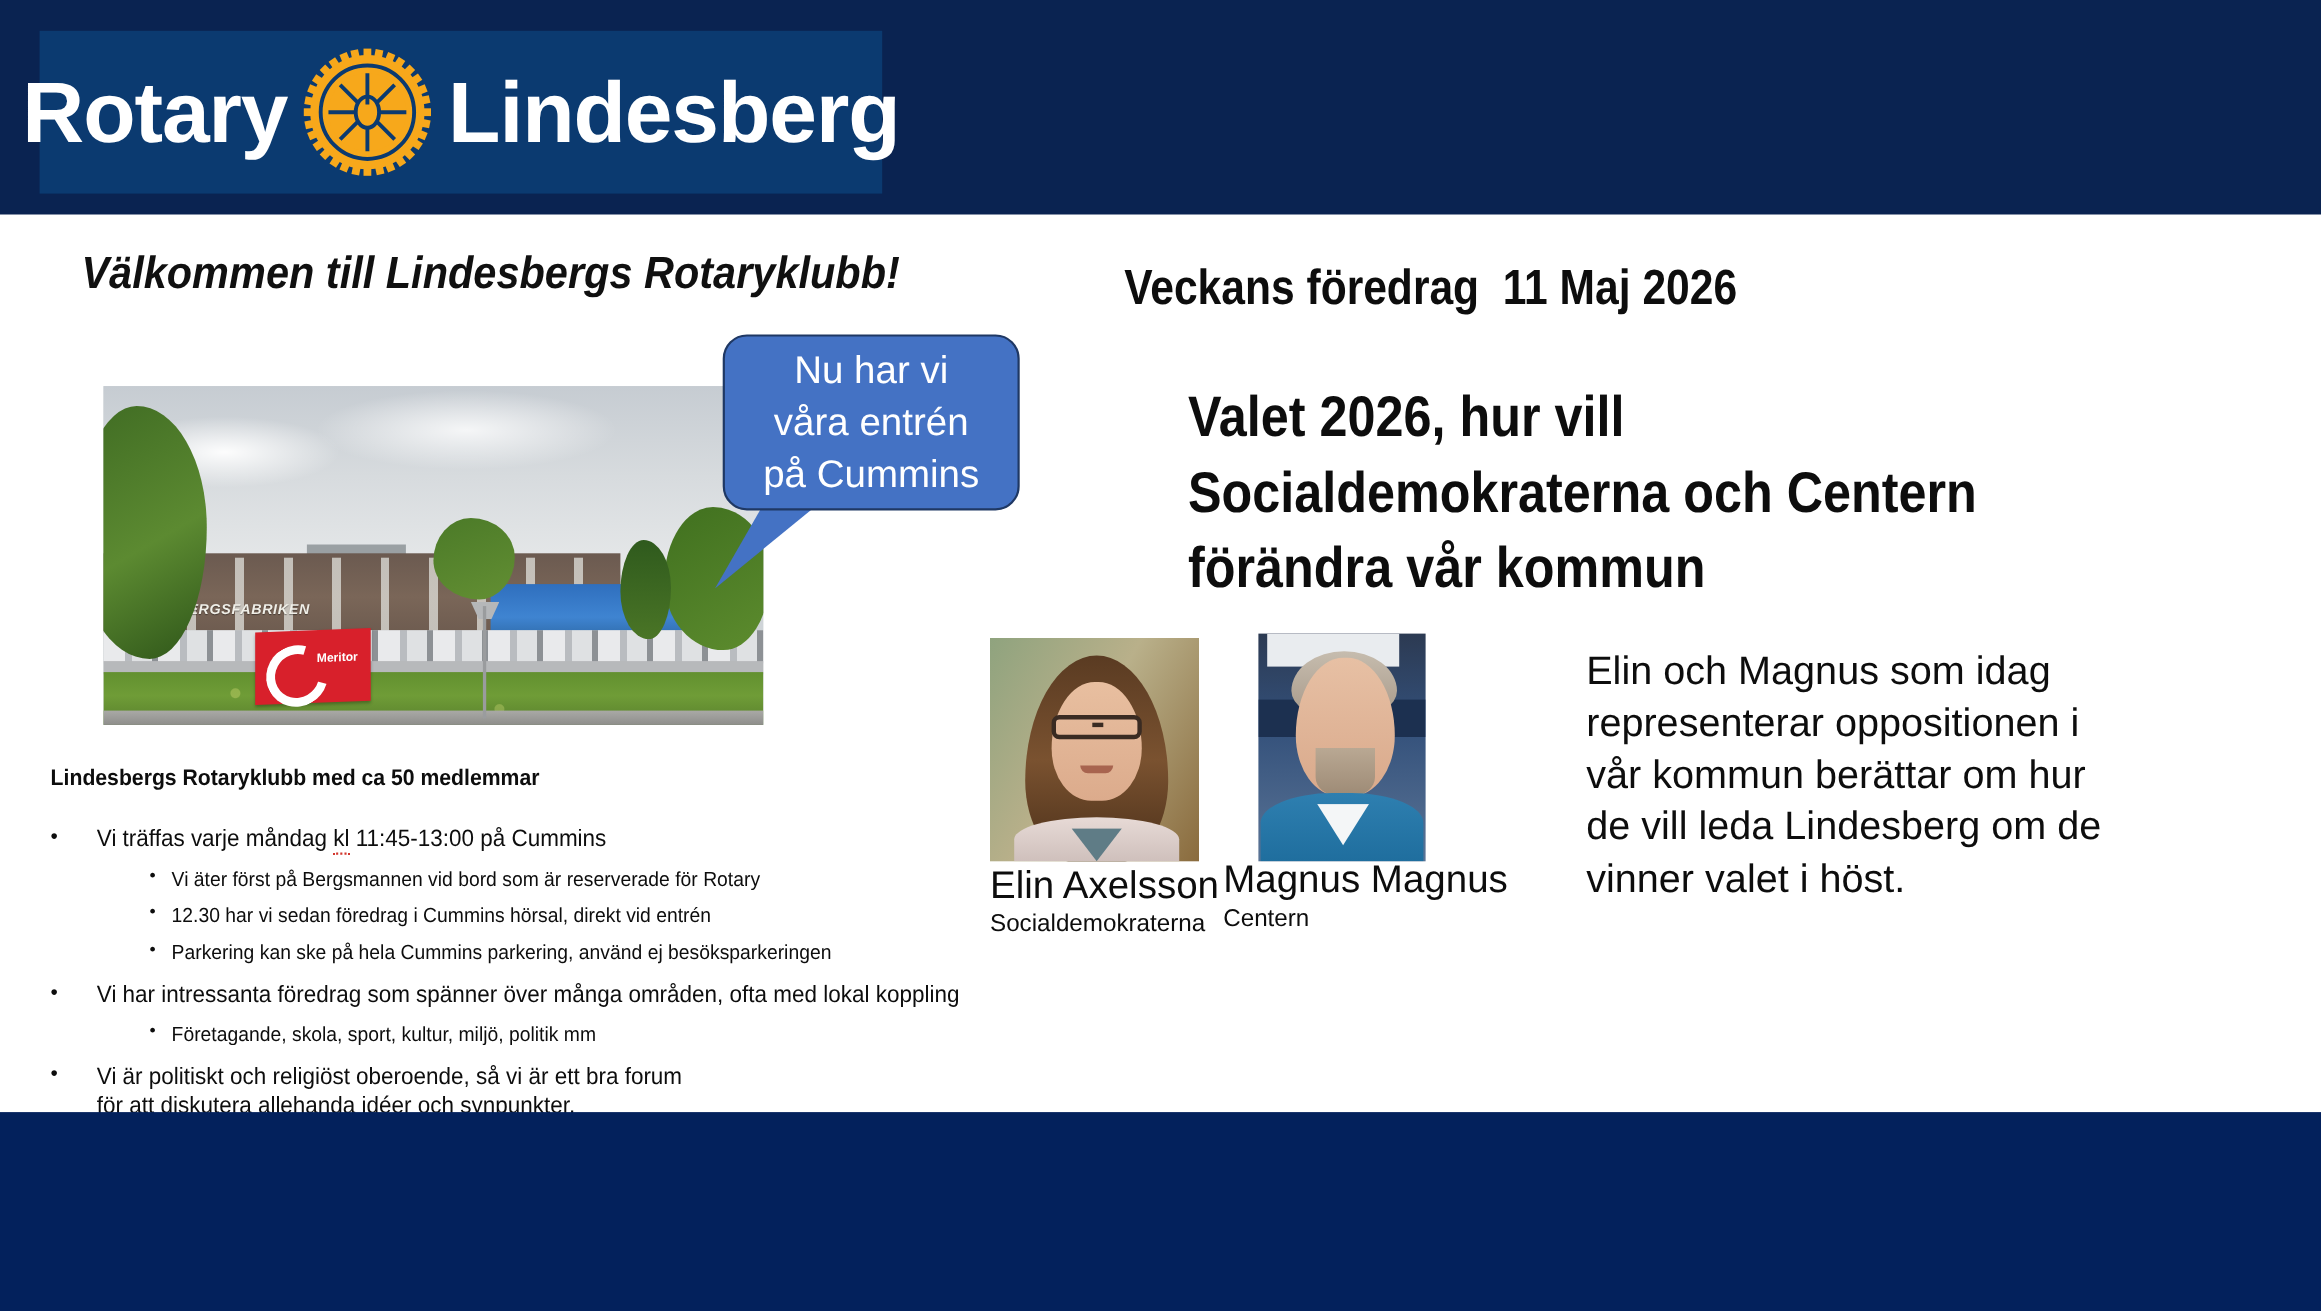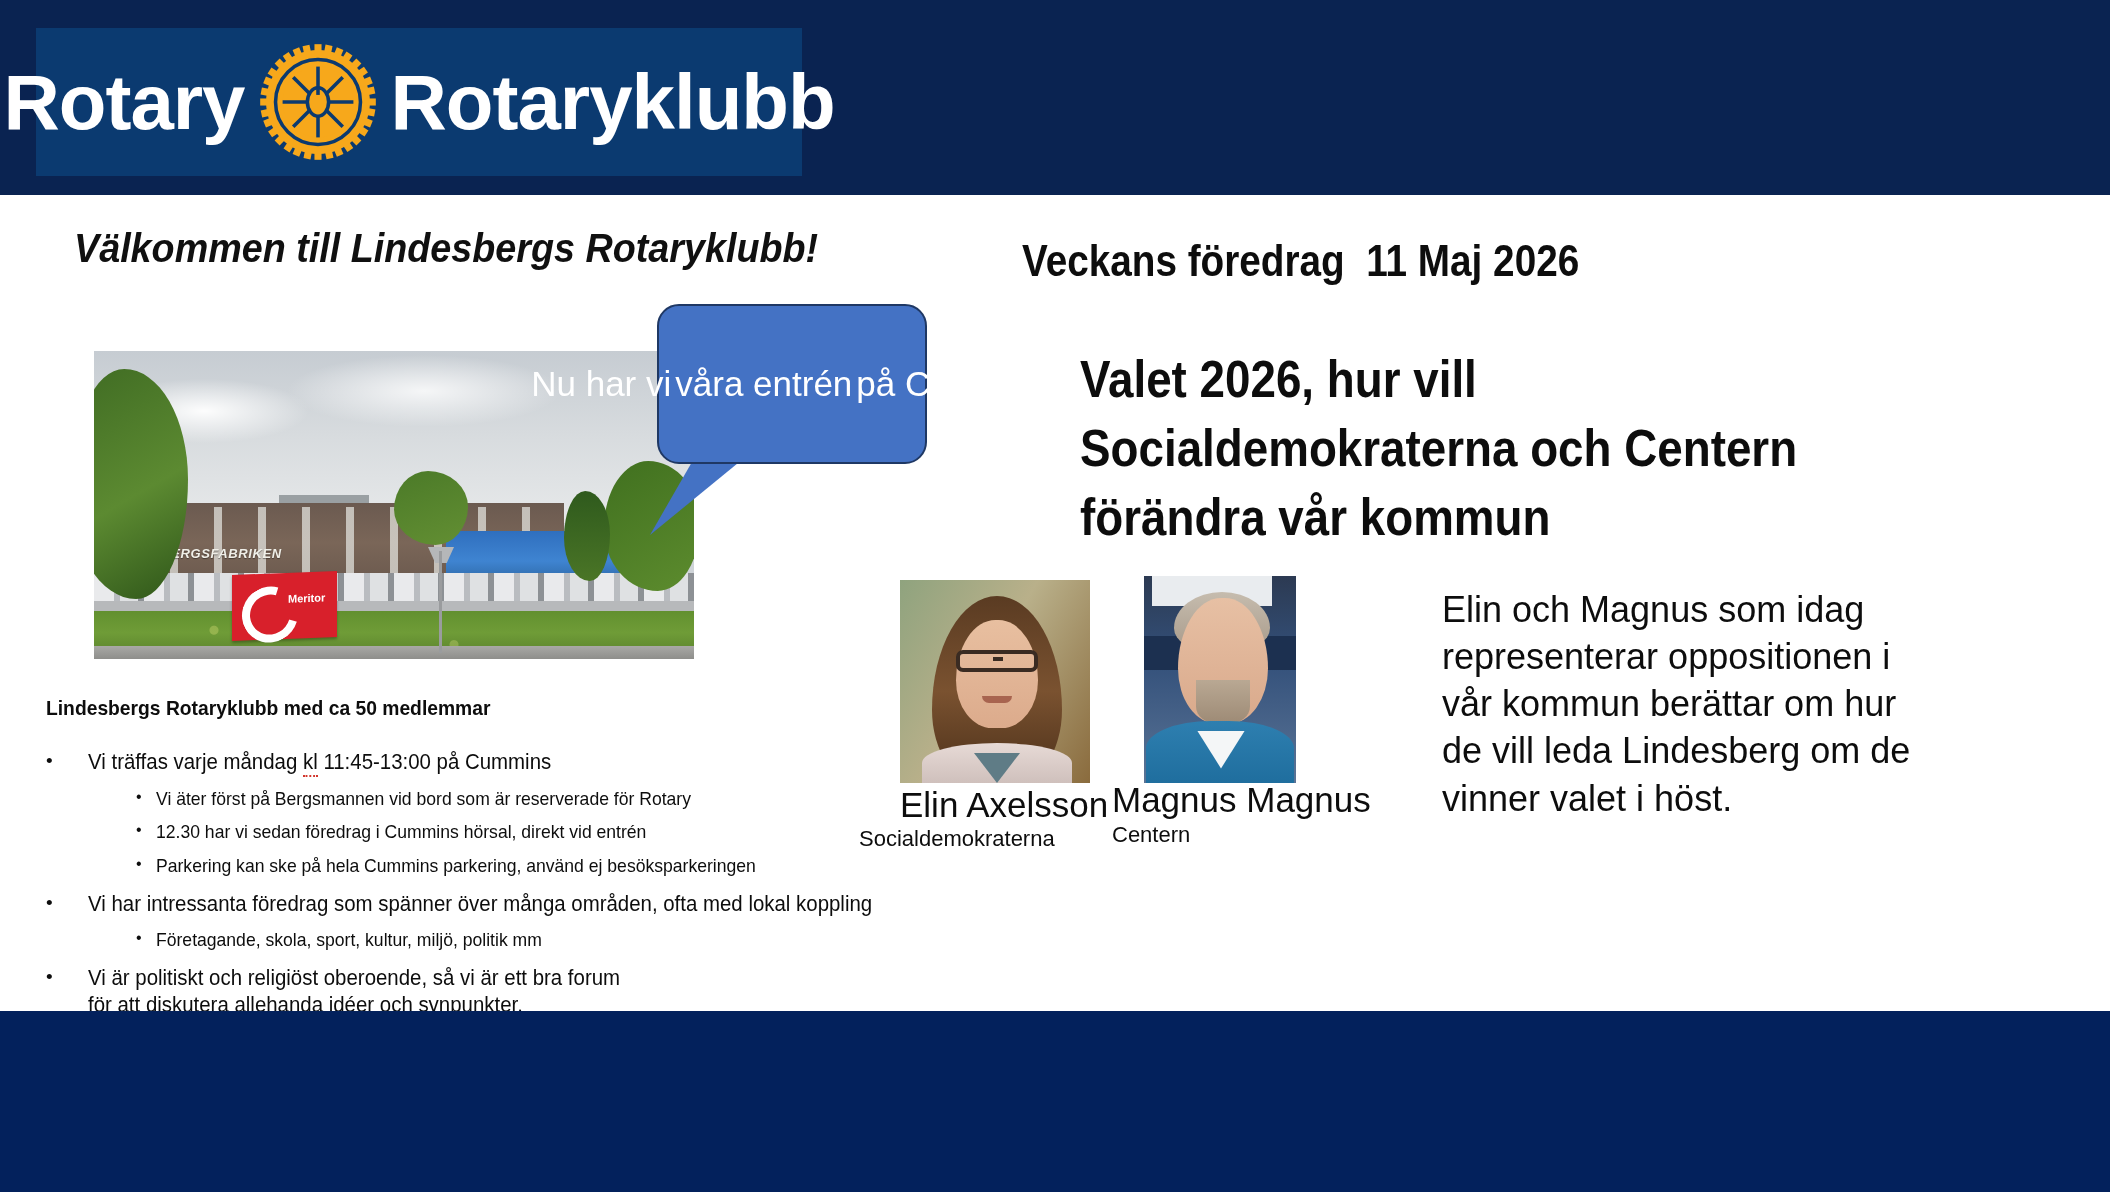--- a/index.html
+++ b/index.html
@@ -182,21 +182,21 @@
   
   .bubble {
     position: absolute;
     left: 657px; top: 304px;
     width: 270px; height: 160px;
     background: #4472c4;
     border: 2px solid #1f3864;
     border-radius: 22px;
     box-sizing: border-box;
     display: flex;
-    flex-direction: row;
+    flex-direction: column;
     align-items: center;
     justify-content: center;
     gap: 4px;
   }
   .bubble-line {
     color: #ffffff;
     font-family: "Liberation Sans", sans-serif;
     font-size: 35px;
     line-height: 1.24;
     white-space: nowrap;
@@ -309,21 +309,21 @@
     white-space: nowrap;
   }
   .party {
     position: absolute;
     font-family: "Liberation Sans", sans-serif;
     font-size: 22px;
     color: #0d0d0d;
     white-space: nowrap;
   }
   #name-elin  { left: 900px; top: 785px; }
-  #party-elin { left: 859px; top: 826px; }
+  #party-elin { left: 900px; top: 826px; }
   #name-magnus  { left: 1112px; top: 780px; }
   #party-magnus { left: 1112px; top: 822px; }
 
   .desc {
     position: absolute;
     left: 1442px; top: 586px;
     width: 500px;
     font-family: "Liberation Sans", sans-serif;
     font-size: 36px;
     line-height: 1.31;
@@ -414,21 +414,21 @@
               <line x1="50" y1="20" x2="50" y2="80"></line>
               <line x1="20" y1="50" x2="80" y2="50"></line>
               <line x1="29" y1="29" x2="71" y2="71"></line>
               <line x1="71" y1="29" x2="29" y2="71"></line>
             </g>
             <ellipse cx="50" cy="50" rx="9" ry="12" fill="#F7A81B" stroke="#0b3a70" stroke-width="3"></ellipse>
             <path d="M50 44 v-6" stroke="#0b3a70" stroke-width="3"></path>
           </g>
         </svg>
       </span>
-      <span class="logo-word">Rotaryklubb</span>
+      <span class="logo-word">Lindesberg</span>
     </div>
   </div>
 
   <div class="welcome-title">Välkommen till Lindesbergs Rotaryklubb!</div>
 
   <div class="photo-frame">
     <div class="ph-sky"></div>
     <div class="ph-building-roof"></div>
     <div class="ph-building"></div>
     <div class="ph-pillars"></div>

